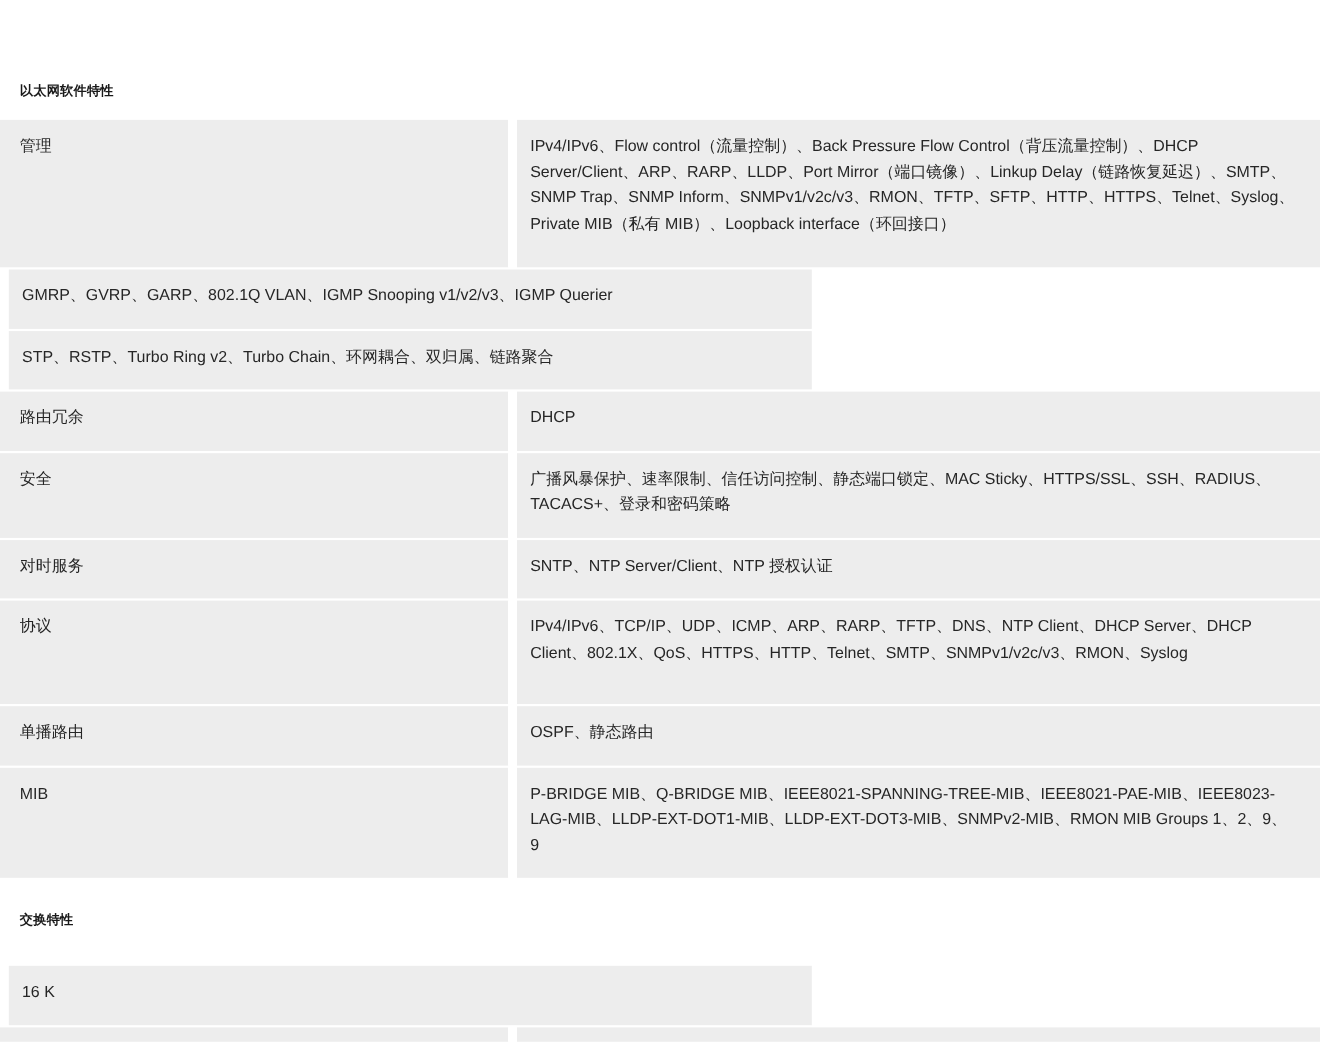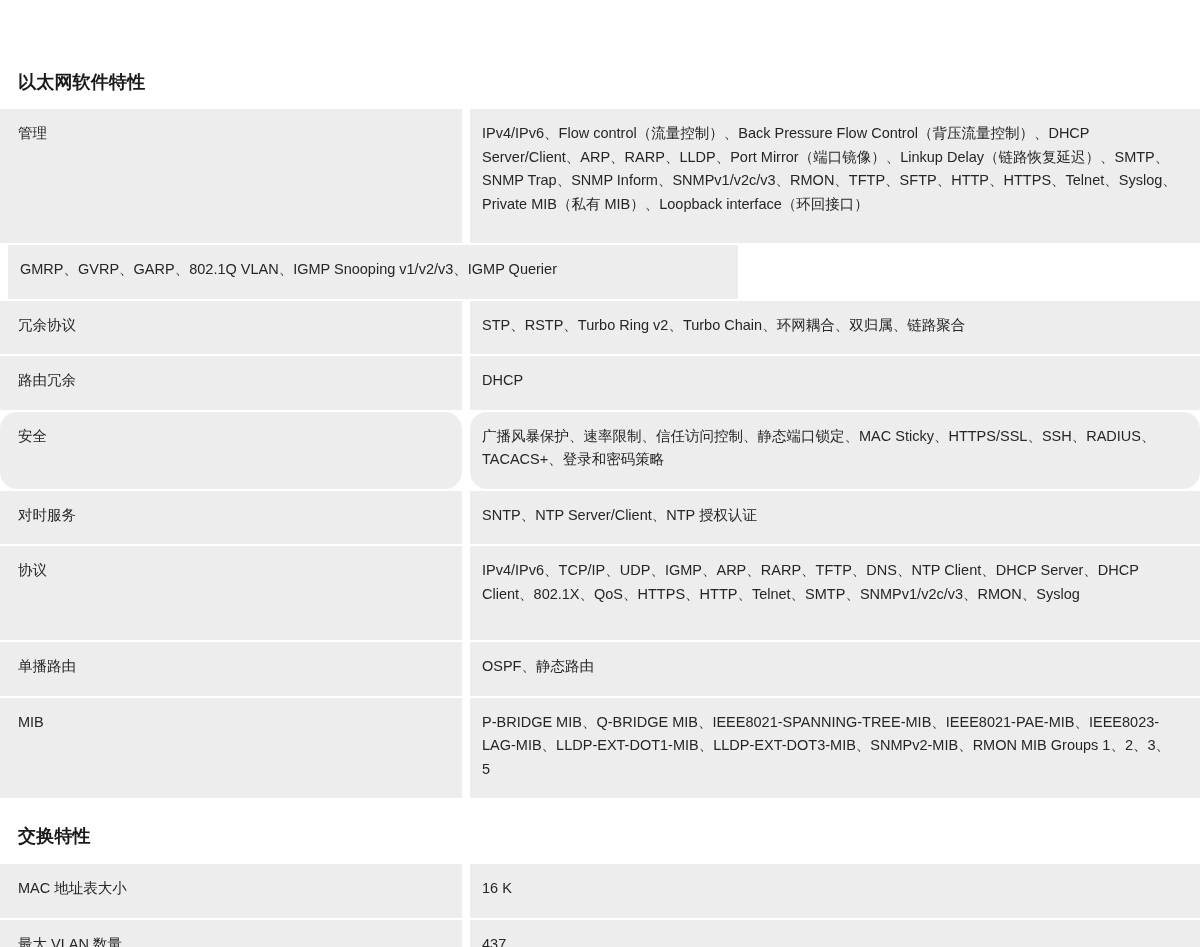--- a/index.html
+++ b/index.html
@@ -16,34 +16,34 @@
     -webkit-font-smoothing: antialiased;
   }
   .page {
     width: 1200px;
     position: relative;
   }
   .spec-section {
     width: 1200px;
   }
   .section-title {
-    font-size: 18px;
+    font-size: 12px;
     font-weight: bold;
     color: #1a1a1a;
     padding: 0 0 0 18px;
     letter-spacing: 0.2px;
     line-height: 20px;
   }
   .section-title.first {
     padding-top: 72px;
     margin-bottom: 17px;
   }
   .section-title.later {
     padding-top: 26px;
-    margin-bottom: 18px;
+    margin-bottom: 32px;
   }
   .spec-table {
     width: 1200px;
     border-collapse: separate;
     border-spacing: 0;
   }
   .spec-row {
     display: flex;
     width: 1200px;
     align-items: stretch;
@@ -69,21 +69,21 @@
   .cell-value {
     width: 730px;
     min-width: 730px;
     padding: 13px 22px 17px 12px;
   }
   .spec-row.tall-1 .cell-label,
   .spec-row.tall-1 .cell-value { min-height: 134px; }
   .spec-row.h-std .cell-label,
   .spec-row.h-std .cell-value { min-height: 47px; }
   .spec-row.h-two .cell-label,
-  .spec-row.h-two .cell-value { min-height: 71px; border-radius: 17px; }
+  .spec-row.h-two .cell-value { min-height: 71px; }
   .spec-row.h-three .cell-label,
   .spec-row.h-three .cell-value { min-height: 94px; }
 </style>
 </head>
 <body>
 
 <div class="page">
 
   <div class="spec-section">
     <div class="section-title first">以太网软件特性</div>
@@ -95,21 +95,20 @@
         <div class="cell-gap"></div>
         <div class="spec-cell cell-value">IPv4/IPv6、Flow control（流量控制）、Back Pressure Flow Control（背压流量控制）、DHCP Server/Client、ARP、RARP、LLDP、Port Mirror（端口镜像）、Linkup Delay（链路恢复延迟）、SMTP、SNMP Trap、SNMP Inform、SNMPv1/v2c/v3、RMON、TFTP、SFTP、HTTP、HTTPS、Telnet、Syslog、Private MIB（私有 MIB）、Loopback interface（环回接口）</div>
       </div>
 
       <div class="spec-row h-std">
         <div class="cell-gap"></div>
         <div class="spec-cell cell-value">GMRP、GVRP、GARP、802.1Q VLAN、IGMP Snooping v1/v2/v3、IGMP Querier</div>
       </div>
 
       <div class="spec-row h-std">
-        <div class="spec-cell cell-label">冗余协议</div>
         <div class="cell-gap"></div>
         <div class="spec-cell cell-value">STP、RSTP、Turbo Ring v2、Turbo Chain、环网耦合、双归属、链路聚合</div>
       </div>
 
       <div class="spec-row h-std">
         <div class="spec-cell cell-label">路由冗余</div>
         <div class="cell-gap"></div>
         <div class="spec-cell cell-value">DHCP</div>
       </div>
 
@@ -121,45 +120,44 @@
 
       <div class="spec-row h-std">
         <div class="spec-cell cell-label">对时服务</div>
         <div class="cell-gap"></div>
         <div class="spec-cell cell-value">SNTP、NTP Server/Client、NTP 授权认证</div>
       </div>
 
       <div class="spec-row h-three">
         <div class="spec-cell cell-label">协议</div>
         <div class="cell-gap"></div>
-        <div class="spec-cell cell-value">IPv4/IPv6、TCP/IP、UDP、IGMP、ARP、RARP、TFTP、DNS、NTP Client、DHCP Server、DHCP Client、802.1X、QoS、HTTPS、HTTP、Telnet、SMTP、SNMPv1/v2c/v3、RMON、Syslog</div>
+        <div class="spec-cell cell-value">IPv4/IPv6、TCP/IP、UDP、ICMP、ARP、RARP、TFTP、DNS、NTP Client、DHCP Server、DHCP Client、802.1X、QoS、HTTPS、HTTP、Telnet、SMTP、SNMPv1/v2c/v3、RMON、Syslog</div>
       </div>
 
       <div class="spec-row h-std">
         <div class="spec-cell cell-label">单播路由</div>
         <div class="cell-gap"></div>
         <div class="spec-cell cell-value">OSPF、静态路由</div>
       </div>
 
       <div class="spec-row h-three">
         <div class="spec-cell cell-label">MIB</div>
         <div class="cell-gap"></div>
-        <div class="spec-cell cell-value">P-BRIDGE MIB、Q-BRIDGE MIB、IEEE8021-SPANNING-TREE-MIB、IEEE8021-PAE-MIB、IEEE8023-LAG-MIB、LLDP-EXT-DOT1-MIB、LLDP-EXT-DOT3-MIB、SNMPv2-MIB、RMON MIB Groups 1、2、3、5</div>
+        <div class="spec-cell cell-value">P-BRIDGE MIB、Q-BRIDGE MIB、IEEE8021-SPANNING-TREE-MIB、IEEE8021-PAE-MIB、IEEE8023-LAG-MIB、LLDP-EXT-DOT1-MIB、LLDP-EXT-DOT3-MIB、SNMPv2-MIB、RMON MIB Groups 1、2、9、9</div>
       </div>
 
     </div>
   </div>
 
   <div class="spec-section">
     <div class="section-title later">交换特性</div>
 
     <div class="spec-table">
 
       <div class="spec-row h-std">
-        <div class="spec-cell cell-label">MAC 地址表大小</div>
         <div class="cell-gap"></div>
         <div class="spec-cell cell-value">16 K</div>
       </div>
 
       <div class="spec-row h-std">
         <div class="spec-cell cell-label">最大 VLAN 数量</div>
         <div class="cell-gap"></div>
         <div class="spec-cell cell-value">437</div>
       </div>
 

